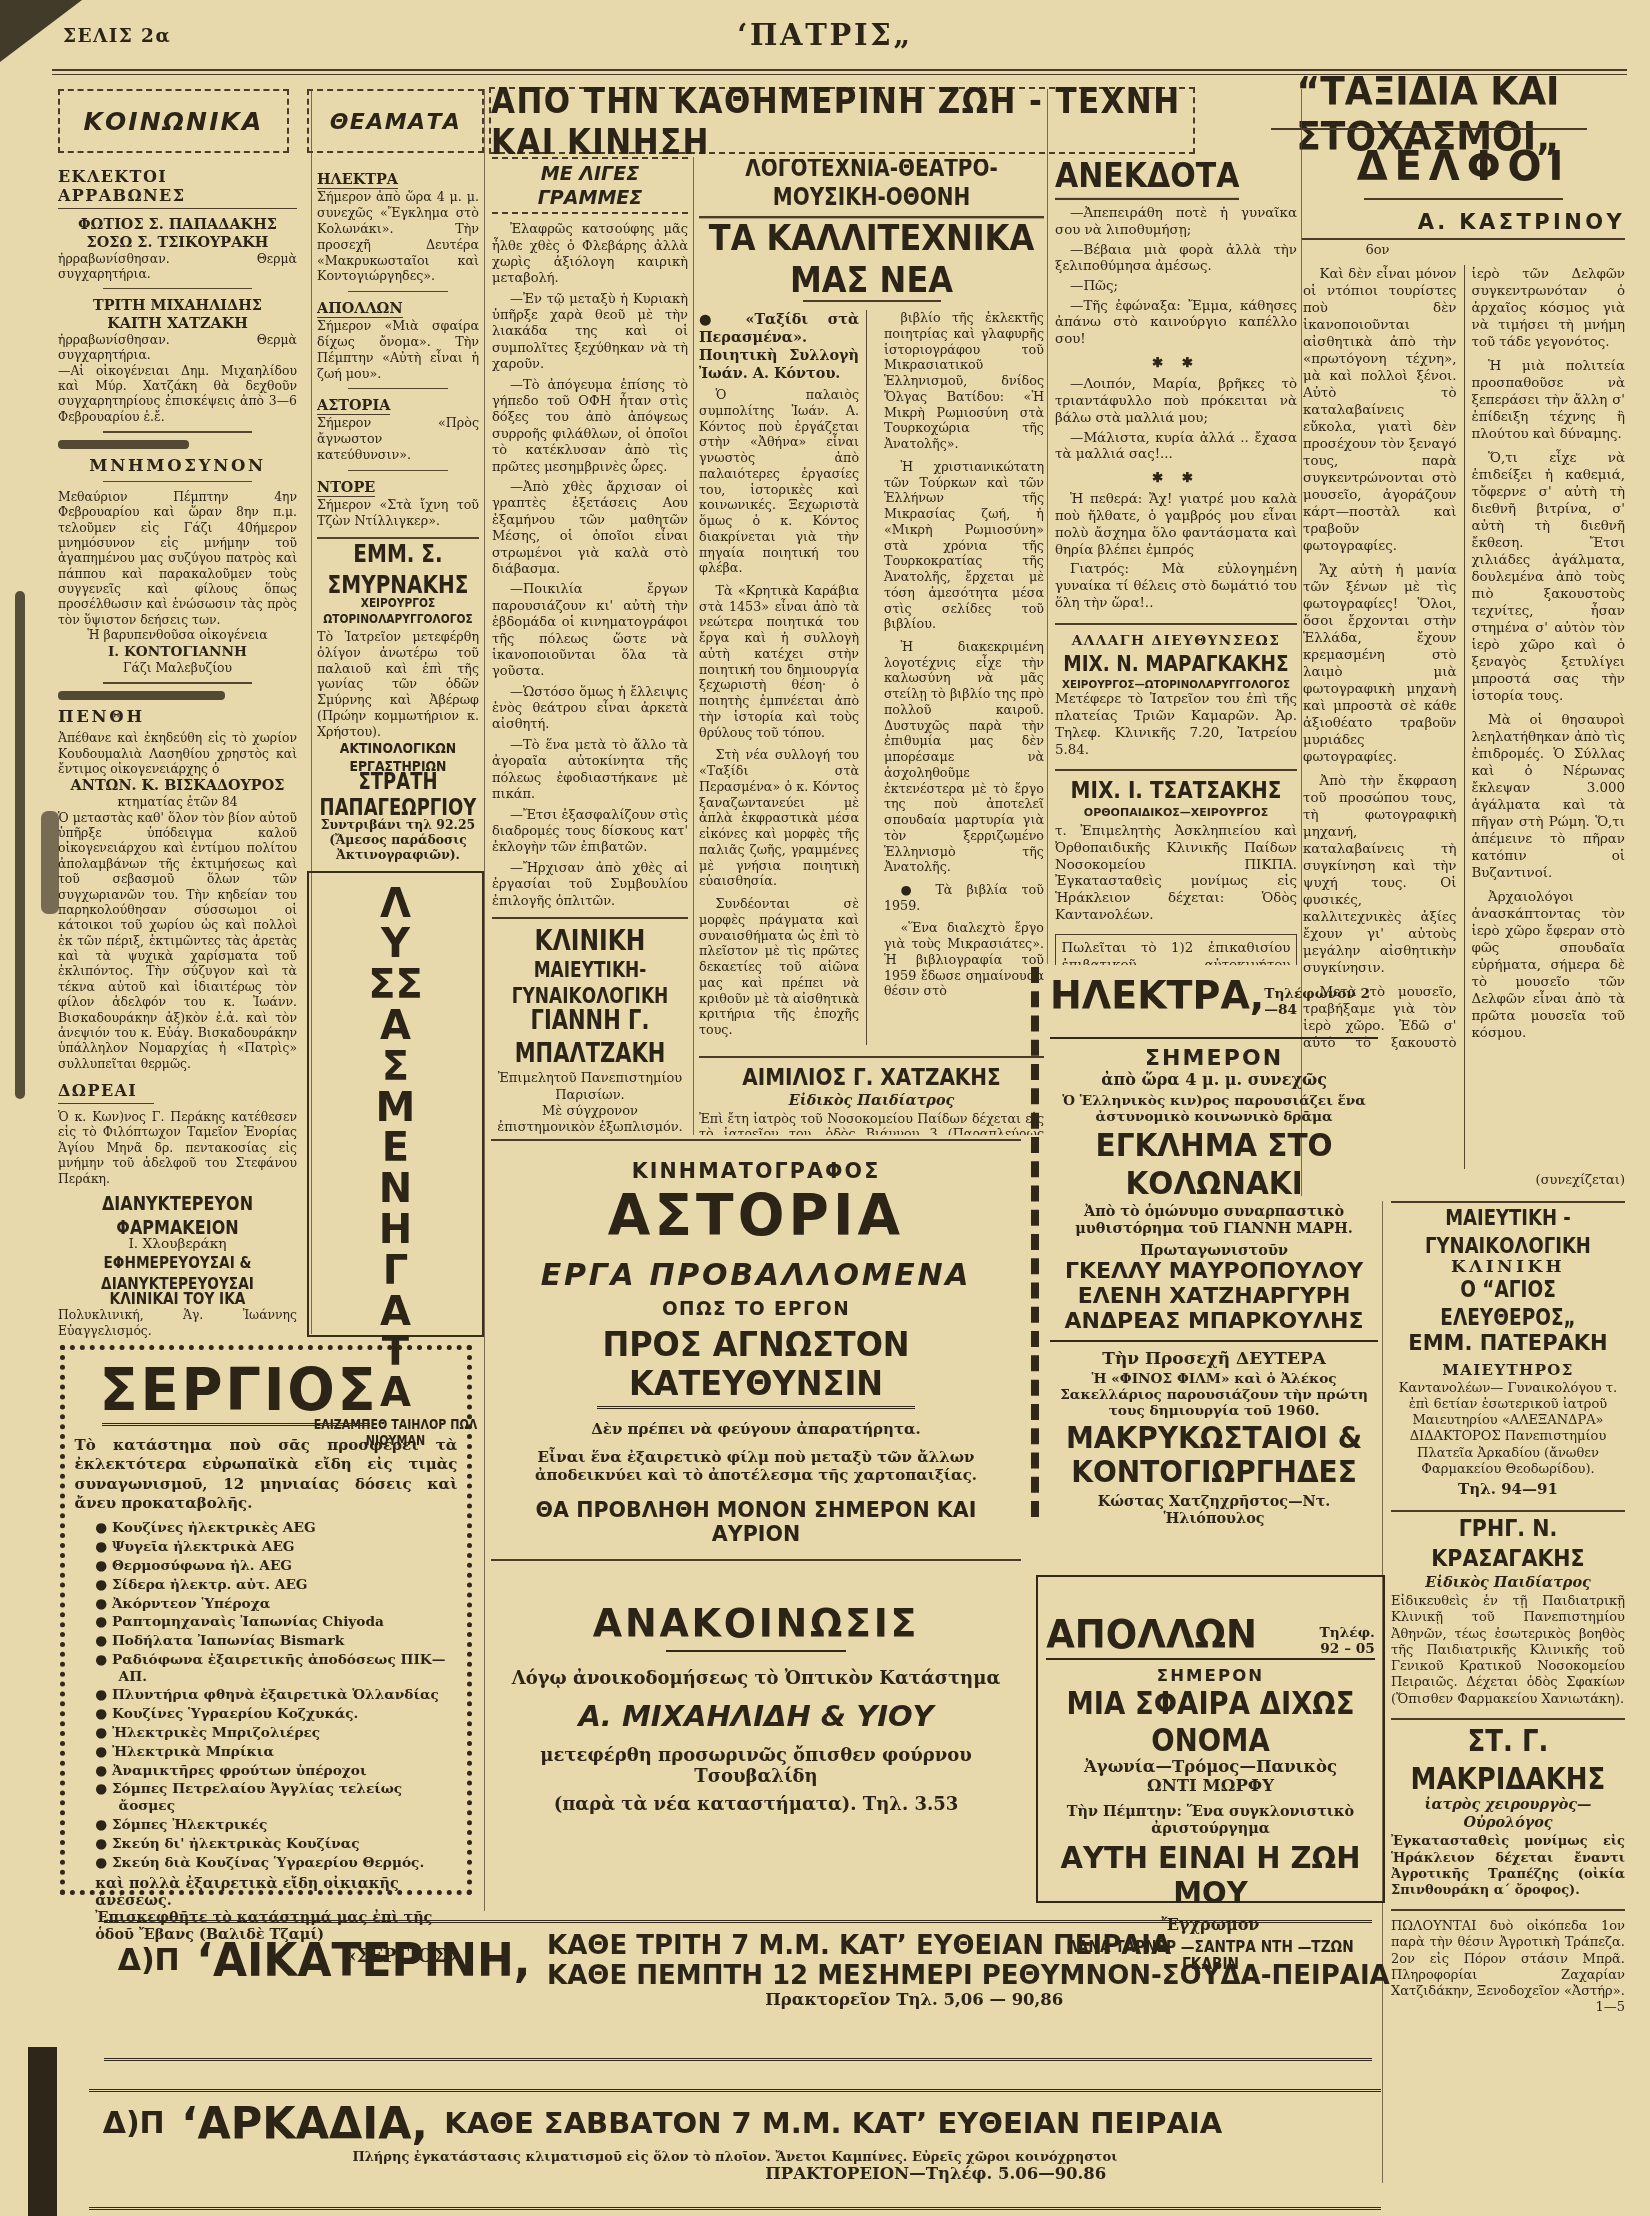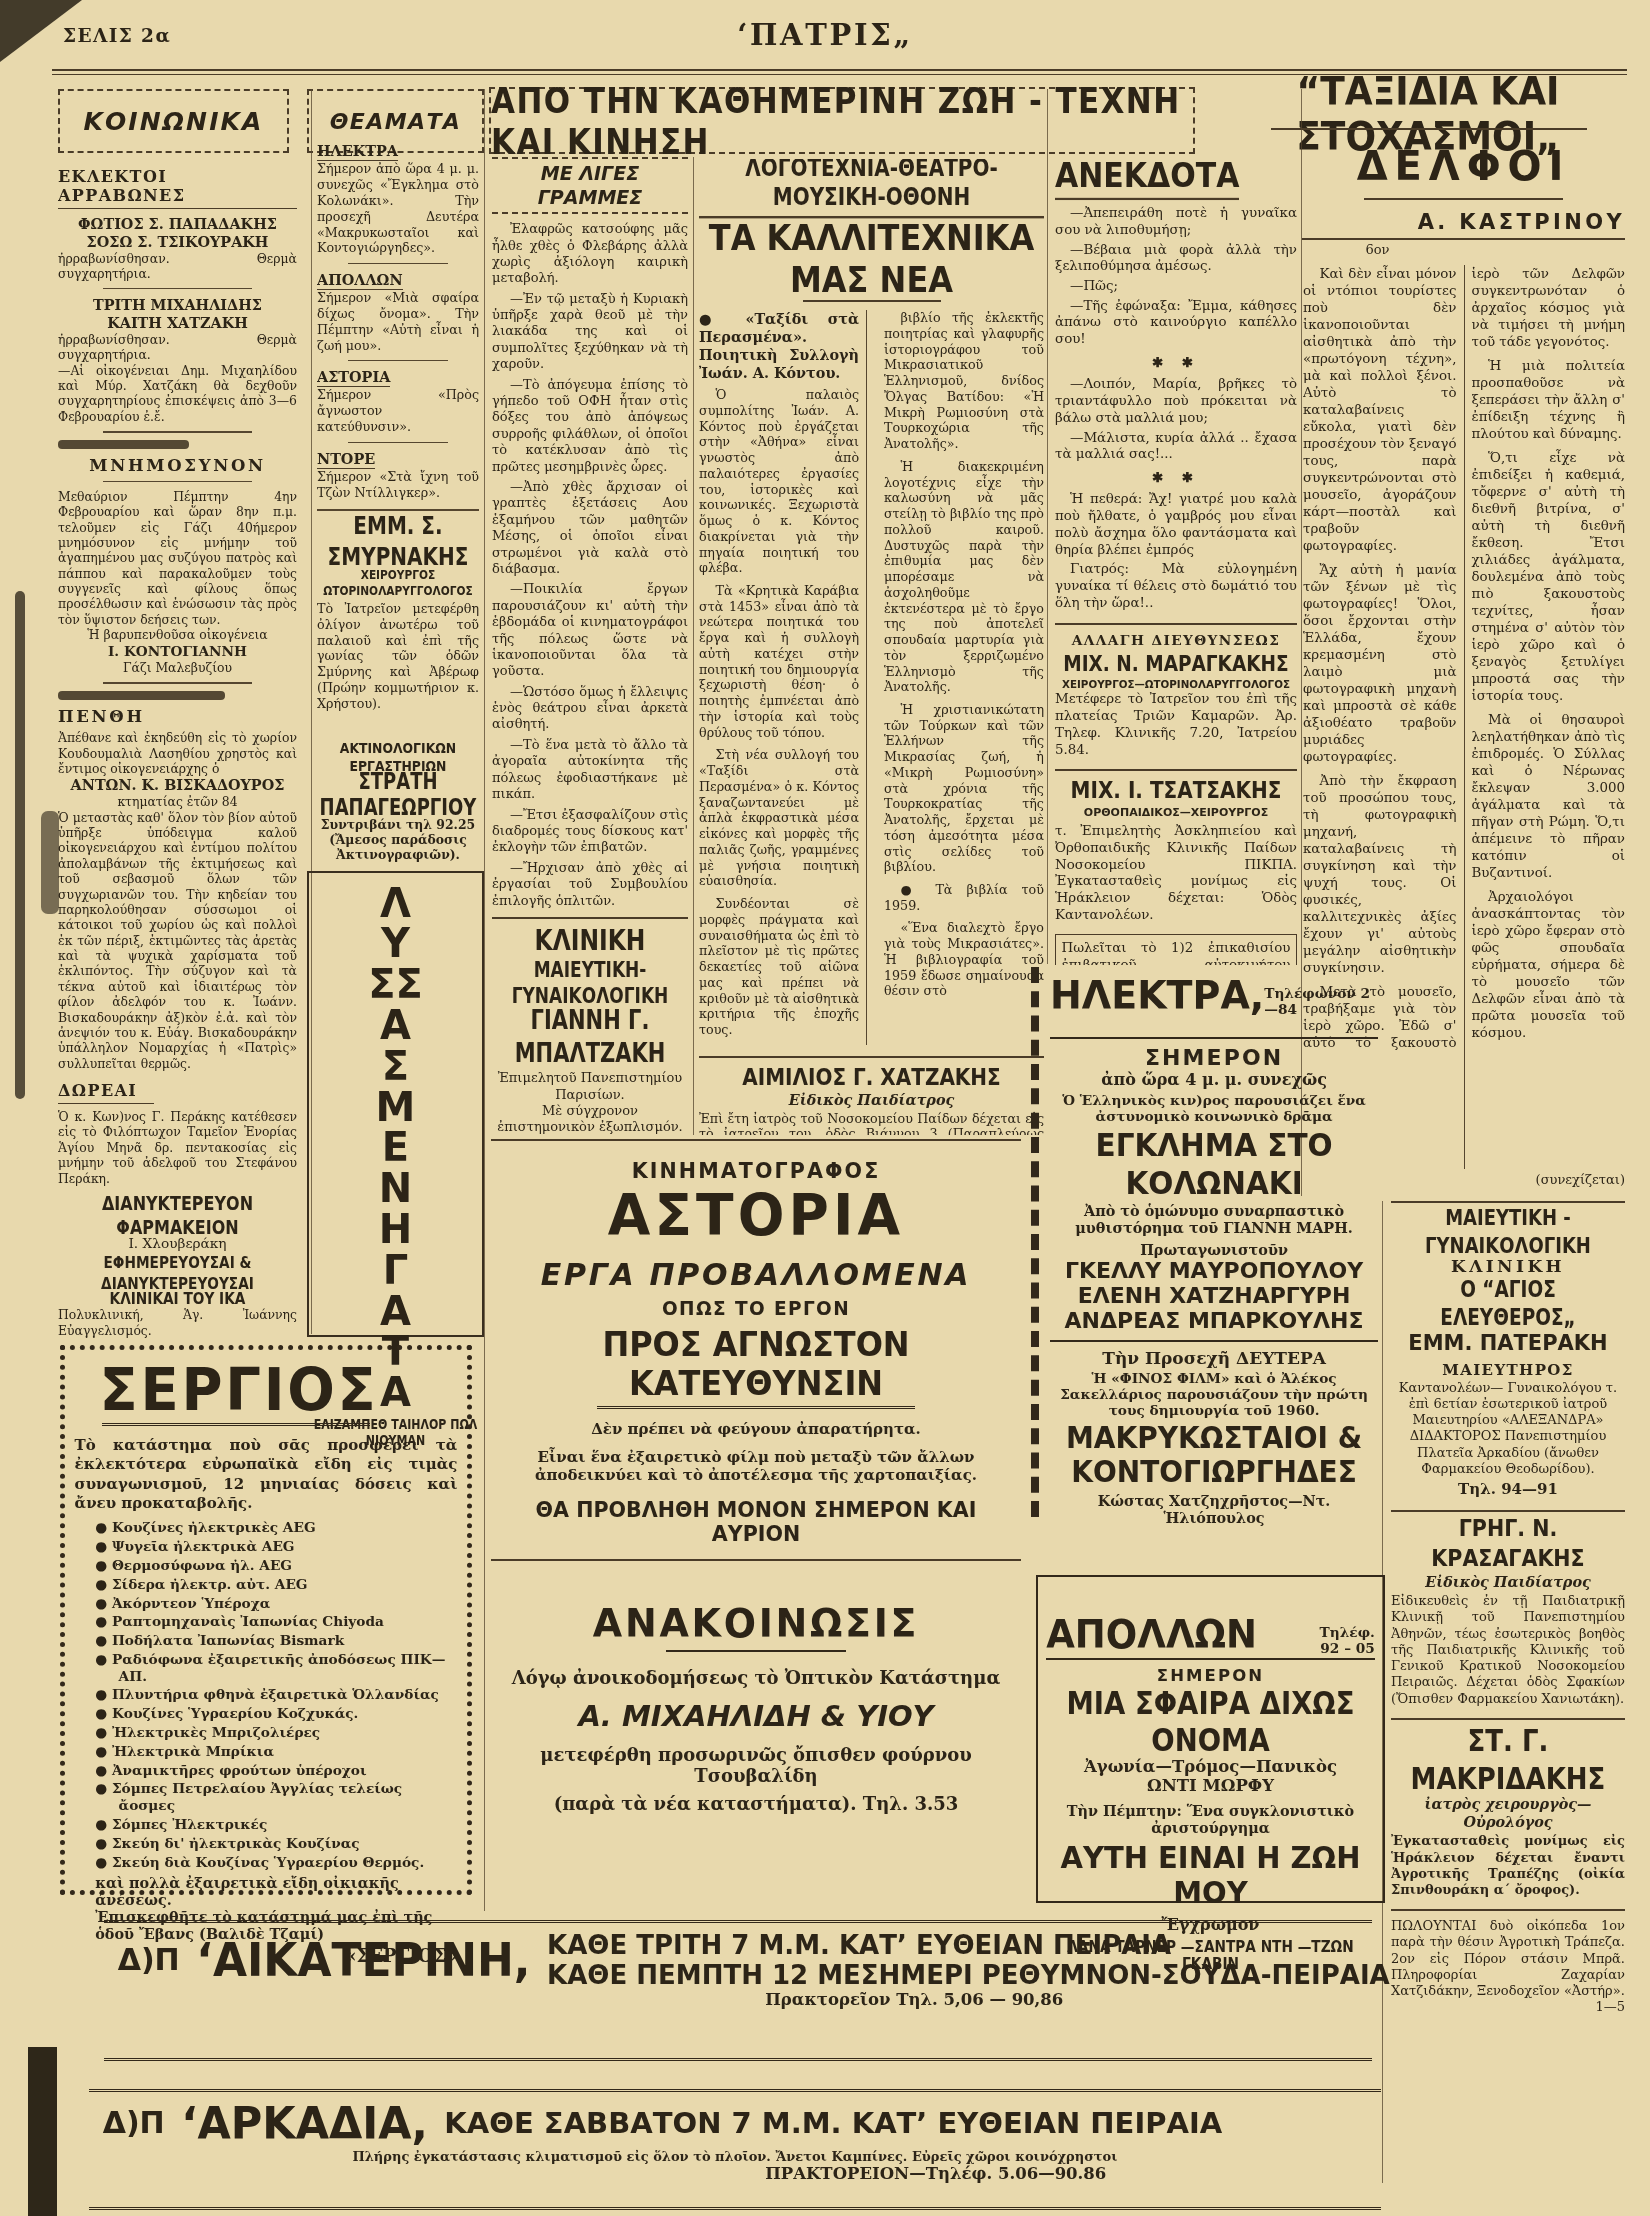--- a/index.html
+++ b/index.html
@@ -95,21 +95,21 @@
     <div class="sec-title" style="width:40%;">ΔΩΡΕΑΙ</div>
     <div class="j">Ὁ κ. Κων)νος Γ. Περάκης κατέθεσεν εἰς τὸ Φιλόπτωχον Ταμεῖον Ἐνορίας Ἁγίου Μηνᾶ δρ. πεντακοσίας εἰς μνήμην τοῦ ἀδελφοῦ του Στεφάνου Περάκη.</div>
     <div class="b c sans" style="font-size:16px;margin-top:9.6px;transform:scaleY(1.2);">ΔΙΑΝΥΚΤΕΡΕΥΟΝ ΦΑΡΜΑΚΕΙΟΝ</div>
     <div class="c" style="font-size:13.7px;">Ι. Χλουβεράκη</div>
     <div class="b c sans" style="font-size:13.7px;margin-top:4.1px;transform:scaleY(1.2);">ΕΦΗΜΕΡΕΥΟΥΣΑΙ &amp; ΔΙΑΝΥΚΤΕΡΕΥΟΥΣΑΙ</div>
     <div class="b c sans" style="font-size:13.7px;transform:scaleY(1.2);">ΚΛΙΝΙΚΑΙ ΤΟΥ ΙΚΑ</div>
     <div class="j">Πολυκλινική, Ἁγ. Ἰωάννης Εὐαγγελισμός.</div>
 
   </div>
 
-  <div class="abs clip" style="left:317px;top:142px;width:162px;height:581px;font-size:12.7px;line-height:1.25;">
+  <div class="abs clip" style="left:317px;top:170px;width:162px;height:581px;font-size:12.7px;line-height:1.25;">
     <div class="b" style="font-size:14.4px;border-bottom:1.4px solid #4a3c28;display:inline-block;">ΗΛΕΚΤΡΑ</div>
     <div class="j">Σήμερον ἀπὸ ὥρα 4 μ. μ. συνεχῶς «Ἔγκλημα στὸ Κολωνάκι». Τὴν προσεχῆ Δευτέρα «Μακρυκωσταῖοι καὶ Κοντογιώργηδες».</div>
     <div class="hr-short"></div>
     <div class="b" style="font-size:14.4px;border-bottom:1.4px solid #4a3c28;display:inline-block;">ΑΠΟΛΛΩΝ</div>
     <div class="j">Σήμερον «Μιὰ σφαίρα δίχως ὄνομα». Τὴν Πέμπτην «Αὐτὴ εἶναι ἡ ζωή μου».</div>
     <div class="hr-short"></div>
     <div class="b" style="font-size:14.4px;border-bottom:1.4px solid #4a3c28;display:inline-block;">ΑΣΤΟΡΙΑ</div>
     <div class="j">Σήμερον «Πρὸς ἄγνωστον κατεύθυνσιν».</div>
     <div class="hr-short"></div>
     <div class="b" style="font-size:14.4px;border-bottom:1.4px solid #4a3c28;display:inline-block;">ΝΤΟΡΕ</div>
@@ -163,22 +163,22 @@
         <div class="j">
             <div class="art-para">Ὁ παλαιὸς συμπολίτης Ἰωάν. Α. Κόντος ποὺ ἐργάζεται στὴν «Ἀθήνα» εἶναι γνωστὸς ἀπὸ παλαιότερες ἐργασίες του, ἱστορικὲς καὶ κοινωνικές. Ξεχωριστὰ ὅμως ὁ κ. Κόντος διακρίνεται γιὰ τὴν πηγαία ποιητική του φλέβα.</div>
             <div class="art-para">Τὰ «Κρητικὰ Καράβια στὰ 1453» εἶναι ἀπὸ τὰ νεώτερα ποιητικά του ἔργα καὶ ἡ συλλογὴ αὐτὴ κατέχει στὴν ποιητική του δημιουργία ξεχωριστὴ θέση· ὁ ποιητὴς ἐμπνέεται ἀπὸ τὴν ἱστορία καὶ τοὺς θρύλους τοῦ τόπου.</div>
             <div class="art-para">Στὴ νέα συλλογή του «Ταξίδι στὰ Περασμένα» ὁ κ. Κόντος ξαναζωντανεύει μὲ ἁπλὰ ἐκφραστικὰ μέσα εἰκόνες καὶ μορφὲς τῆς παλιᾶς ζωῆς, γραμμένες μὲ γνήσια ποιητικὴ εὐαισθησία.</div>
             <div class="art-para">Συνδέονται σὲ μορφὲς πράγματα καὶ συναισθήματα ὡς ἐπὶ τὸ πλεῖστον μὲ τὶς πρῶτες δεκαετίες τοῦ αἰῶνα μας καὶ πρέπει νὰ κριθοῦν μὲ τὰ αἰσθητικὰ κριτήρια τῆς ἐποχῆς τους.</div>
           </div>
       </div>
       <div style="width:50%;padding-left:17px;border-left:1.4px solid #55462f;font-size:12.7px;line-height:1.24;">
         <div class="j">
             <div class="art-para">βιβλίο τῆς ἐκλεκτῆς ποιητρίας καὶ γλαφυρῆς ἱστοριογράφου τοῦ Μικρασιατικοῦ Ἑλληνισμοῦ, δνίδος Ὄλγας Βατίδου: «Ἡ Μικρὴ Ρωμιοσύνη στὰ Τουρκοχώρια τῆς Ἀνατολῆς».</div>
+            <div class="art-para">Ἡ χριστιανικώτατη τῶν Τούρκων καὶ τῶν Ἑλλήνων τῆς Μικρασίας ζωή, ἡ «Μικρὴ Ρωμιοσύνη» στὰ χρόνια τῆς Τουρκοκρατίας τῆς Ἀνατολῆς, ἔρχεται μὲ τόση ἀμεσότητα μέσα στὶς σελίδες τοῦ βιβλίου.</div>
             <div class="art-para">Ἡ διακεκριμένη λογοτέχνις εἶχε τὴν καλωσύνη νὰ μᾶς στείλῃ τὸ βιβλίο της πρὸ πολλοῦ καιροῦ. Δυστυχῶς παρὰ τὴν ἐπιθυμία μας δὲν μπορέσαμε νὰ ἀσχοληθοῦμε ἐκτενέστερα μὲ τὸ ἔργο της ποὺ ἀποτελεῖ σπουδαία μαρτυρία γιὰ τὸν ξερριζωμένο Ἑλληνισμὸ τῆς Ἀνατολῆς.</div>
-            <div class="art-para">Ἡ χριστιανικώτατη τῶν Τούρκων καὶ τῶν Ἑλλήνων τῆς Μικρασίας ζωή, ἡ «Μικρὴ Ρωμιοσύνη» στὰ χρόνια τῆς Τουρκοκρατίας τῆς Ἀνατολῆς, ἔρχεται μὲ τόση ἀμεσότητα μέσα στὶς σελίδες τοῦ βιβλίου.</div>
             <div class="art-para">● Τὰ βιβλία τοῦ 1959.</div>
             <div class="art-para">«Ἕνα διαλεχτὸ ἔργο γιὰ τοὺς Μικρασιάτες». Ἡ βιβλιογραφία τοῦ 1959 ἔδωσε σημαίνουσα θέσιν στὸ</div>
           </div>
       </div>
     </div>
     <div class="doc-ad">
       <div class="b c sans" style="font-size:20px;transform:scaleY(1.15);">ΑΙΜΙΛΙΟΣ Γ. ΧΑΤΖΑΚΗΣ</div>
       <div class="b i c" style="font-size:14.4px;margin:2.7px 0;">Εἰδικὸς Παιδίατρος</div>
       <div class="j" style="font-size:12.7px;">Ἐπὶ ἔτη ἰατρὸς τοῦ Νοσοκομείου Παίδων δέχεται εἰς τὸ ἰατρεῖον του, ὁδὸς Βιάννου 3 (Παραπλεύρως Κλινικῆς Ἀντωνοπούλου) Τηλέφ. 5.47.</div>
     </div>

